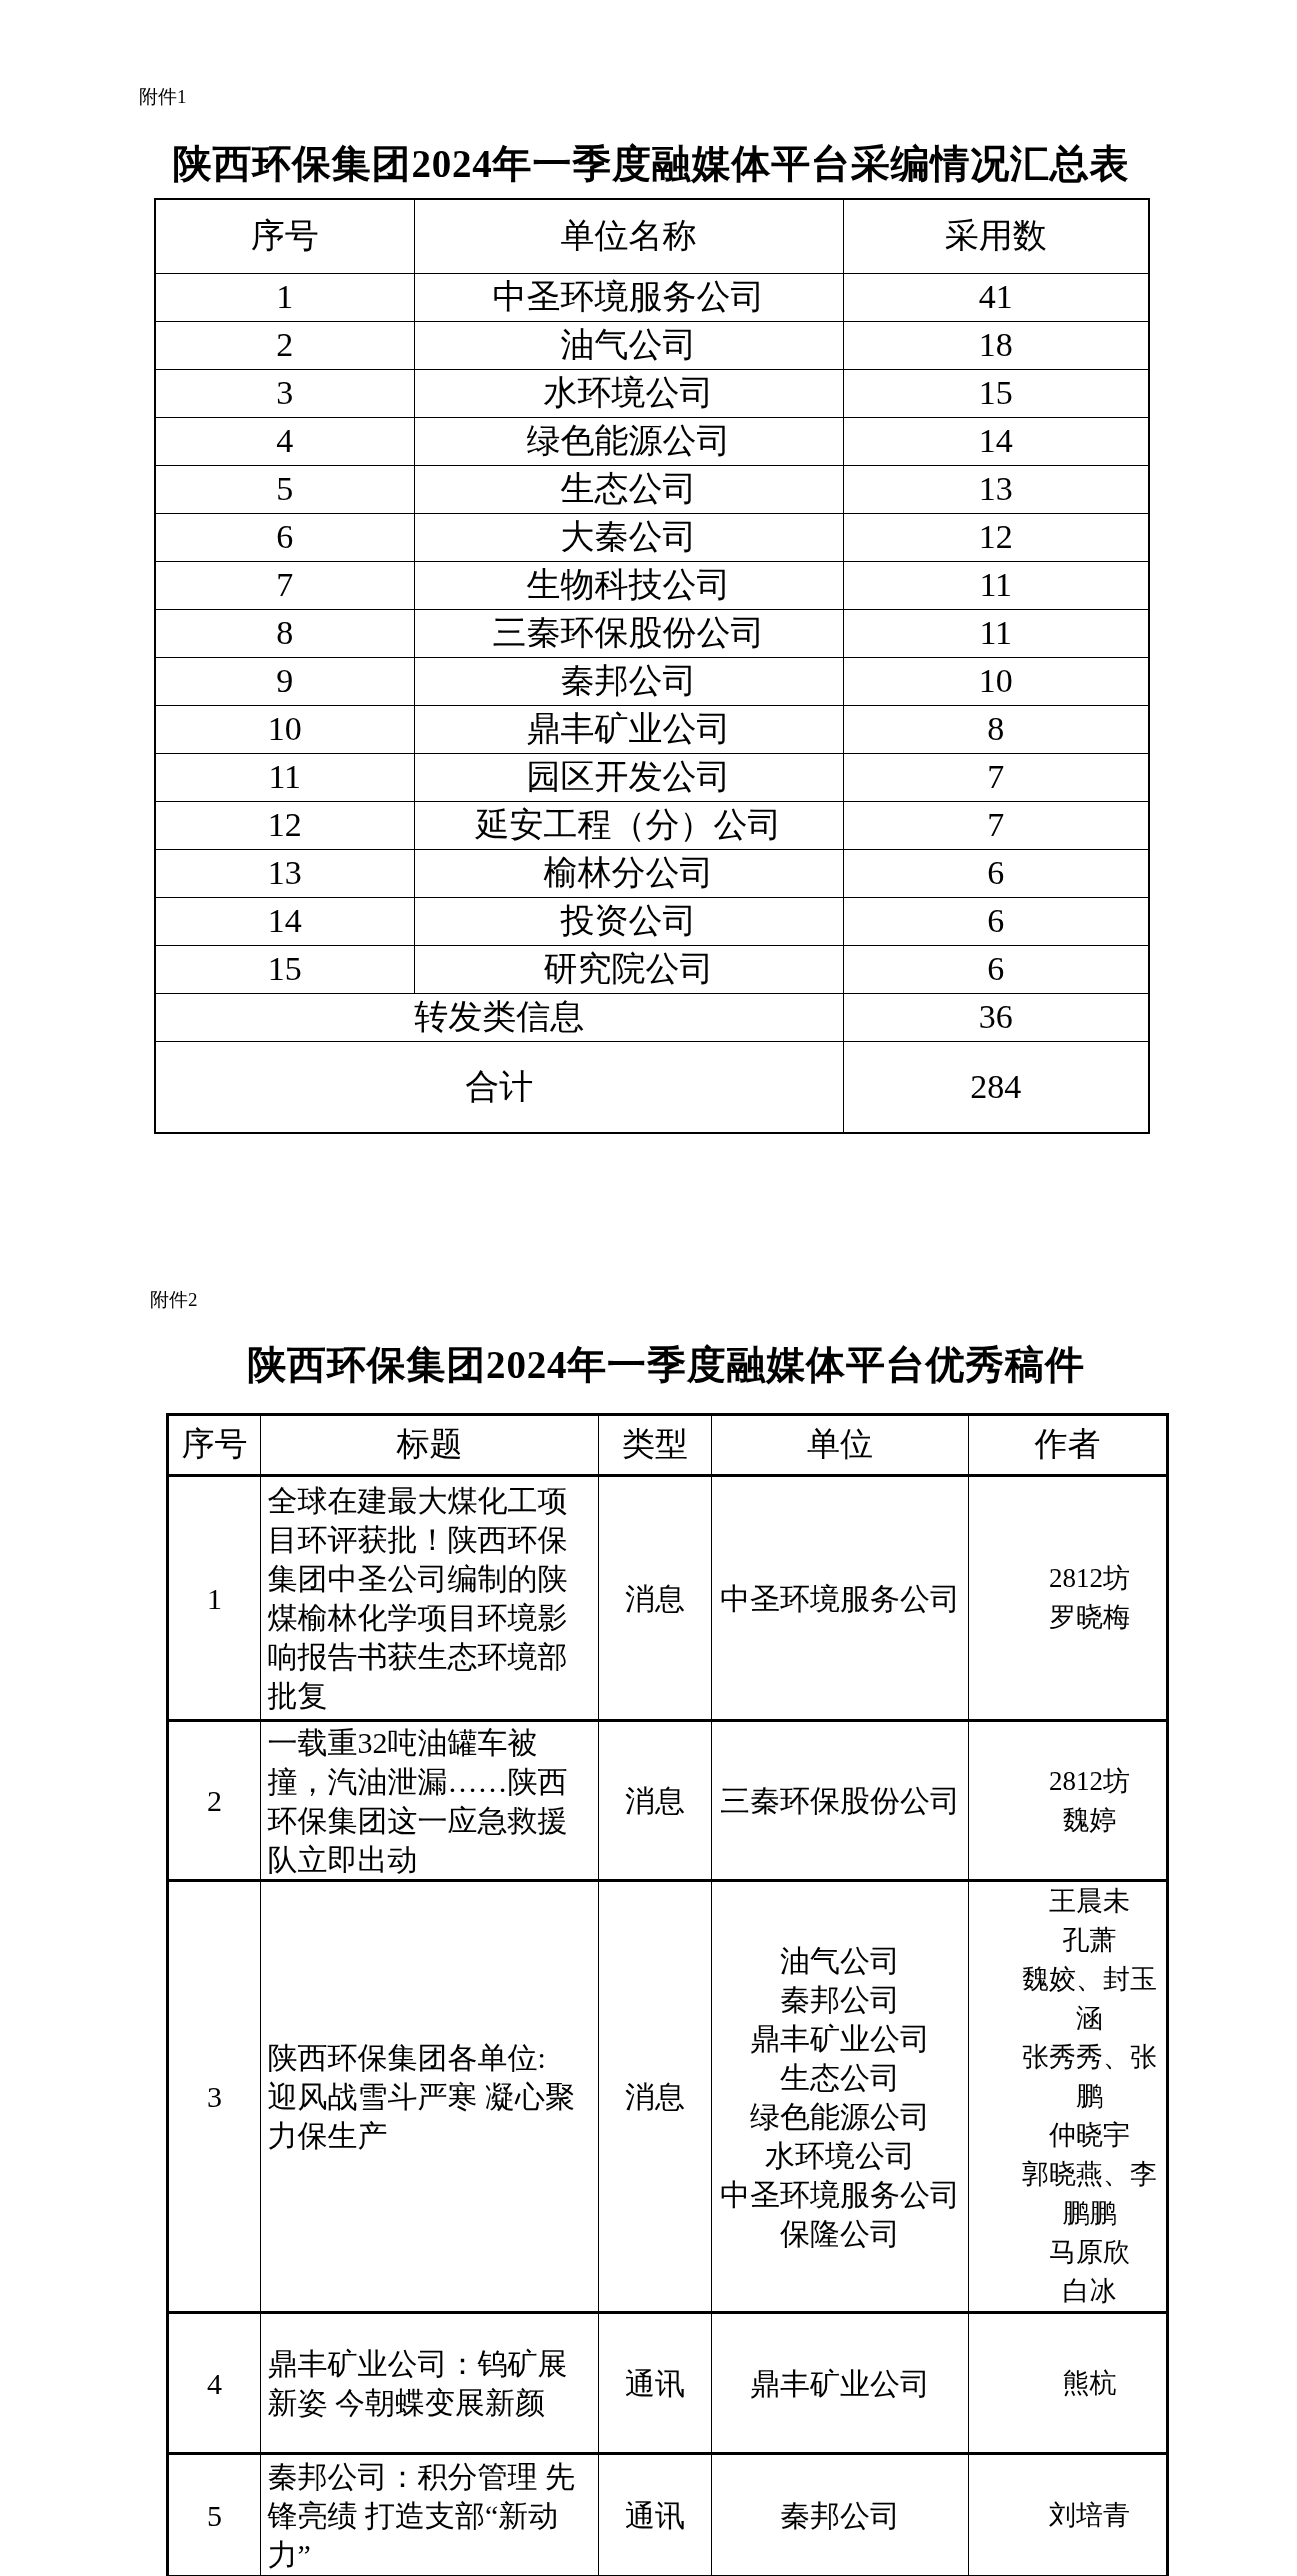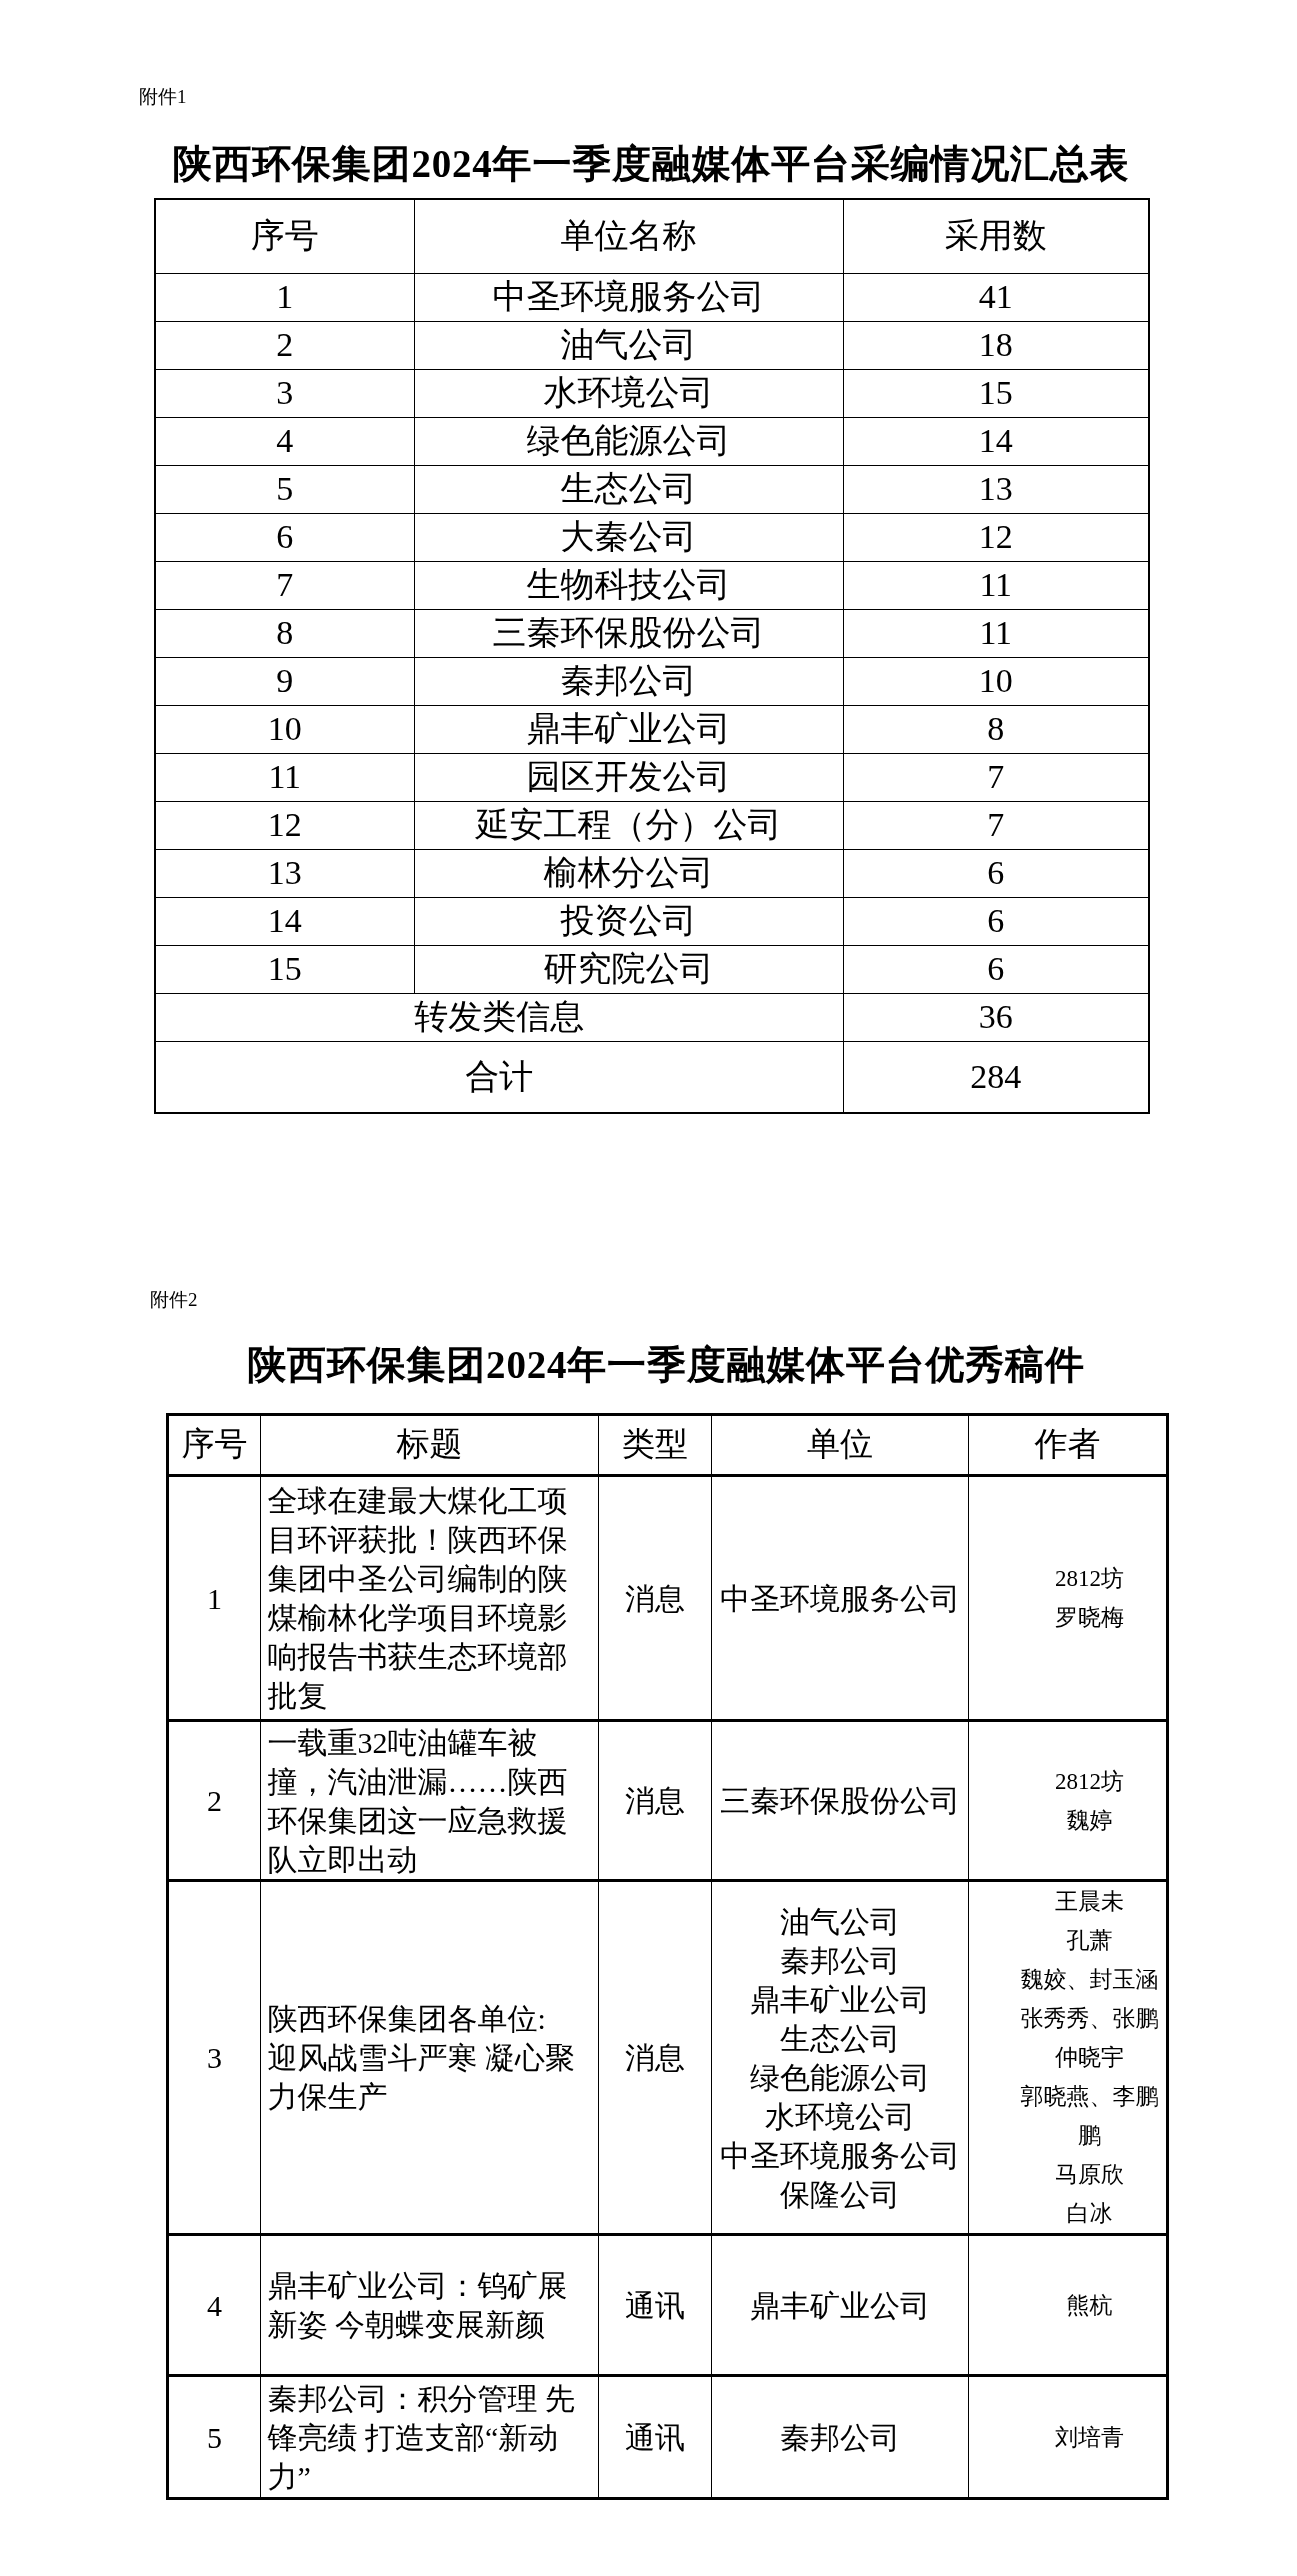--- a/index.html
+++ b/index.html
@@ -15,39 +15,39 @@
   
   #t1wrap{left:154px;top:198px;width:994px;}
   table{border-collapse:collapse;table-layout:fixed;}
   #t1{width:994px;border:2.5px solid #000;}
   #t1 td,#t1 th{
     border:1.6px solid #000;text-align:center;vertical-align:middle;
     font-size:34px;font-weight:normal;padding:0;overflow:hidden;
   }
   #t1 .hrow{height:74px;}
   #t1 .drow{height:48px;}
-  #t1 .trow{height:72px;}
+  #t1 .trow{height:92px;}
 
   
   #t2wrap{left:166px;top:1413px;width:1000px;}
   #t2{width:1000px;border:3.3px solid #000;}
   #t2 td,#t2 th{
     border:1.6px solid #000;border-top-width:3.3px;border-bottom-width:3.3px;
     text-align:center;vertical-align:middle;font-weight:normal;
     font-size:30px;line-height:39px;padding:0;white-space:pre-line;overflow:hidden;
   }
   #t2 th{font-size:33px;line-height:1.2;}
   #t2 .hrow{height:61px;}
   #t2 .r1{height:245px;}
   #t2 .r2{height:160px;}
   #t2 .r3{height:311px;}
   #t2 .r4{height:141px;}
   #t2 .r5{height:123px;}
   #t2 td.title-cell{text-align:left;padding:0 6.5px;}
-  #t2 td.author-cell{font-size:23px;padding-left:44px;}
+  #t2 td.author-cell{font-size:27px;padding-left:44px;}
 </style>
 </head>
 <body>
 
 <div class="abs att-label" style="left:139px;top:86px;">附件1</div>
 
 <div class="abs doc-title" style="left:154px;top:137px;width:994px;">陕西环保集团2024年一季度融媒体平台采编情况汇总表</div>
 
 <div class="abs" id="t1wrap">
   <table id="t1">

